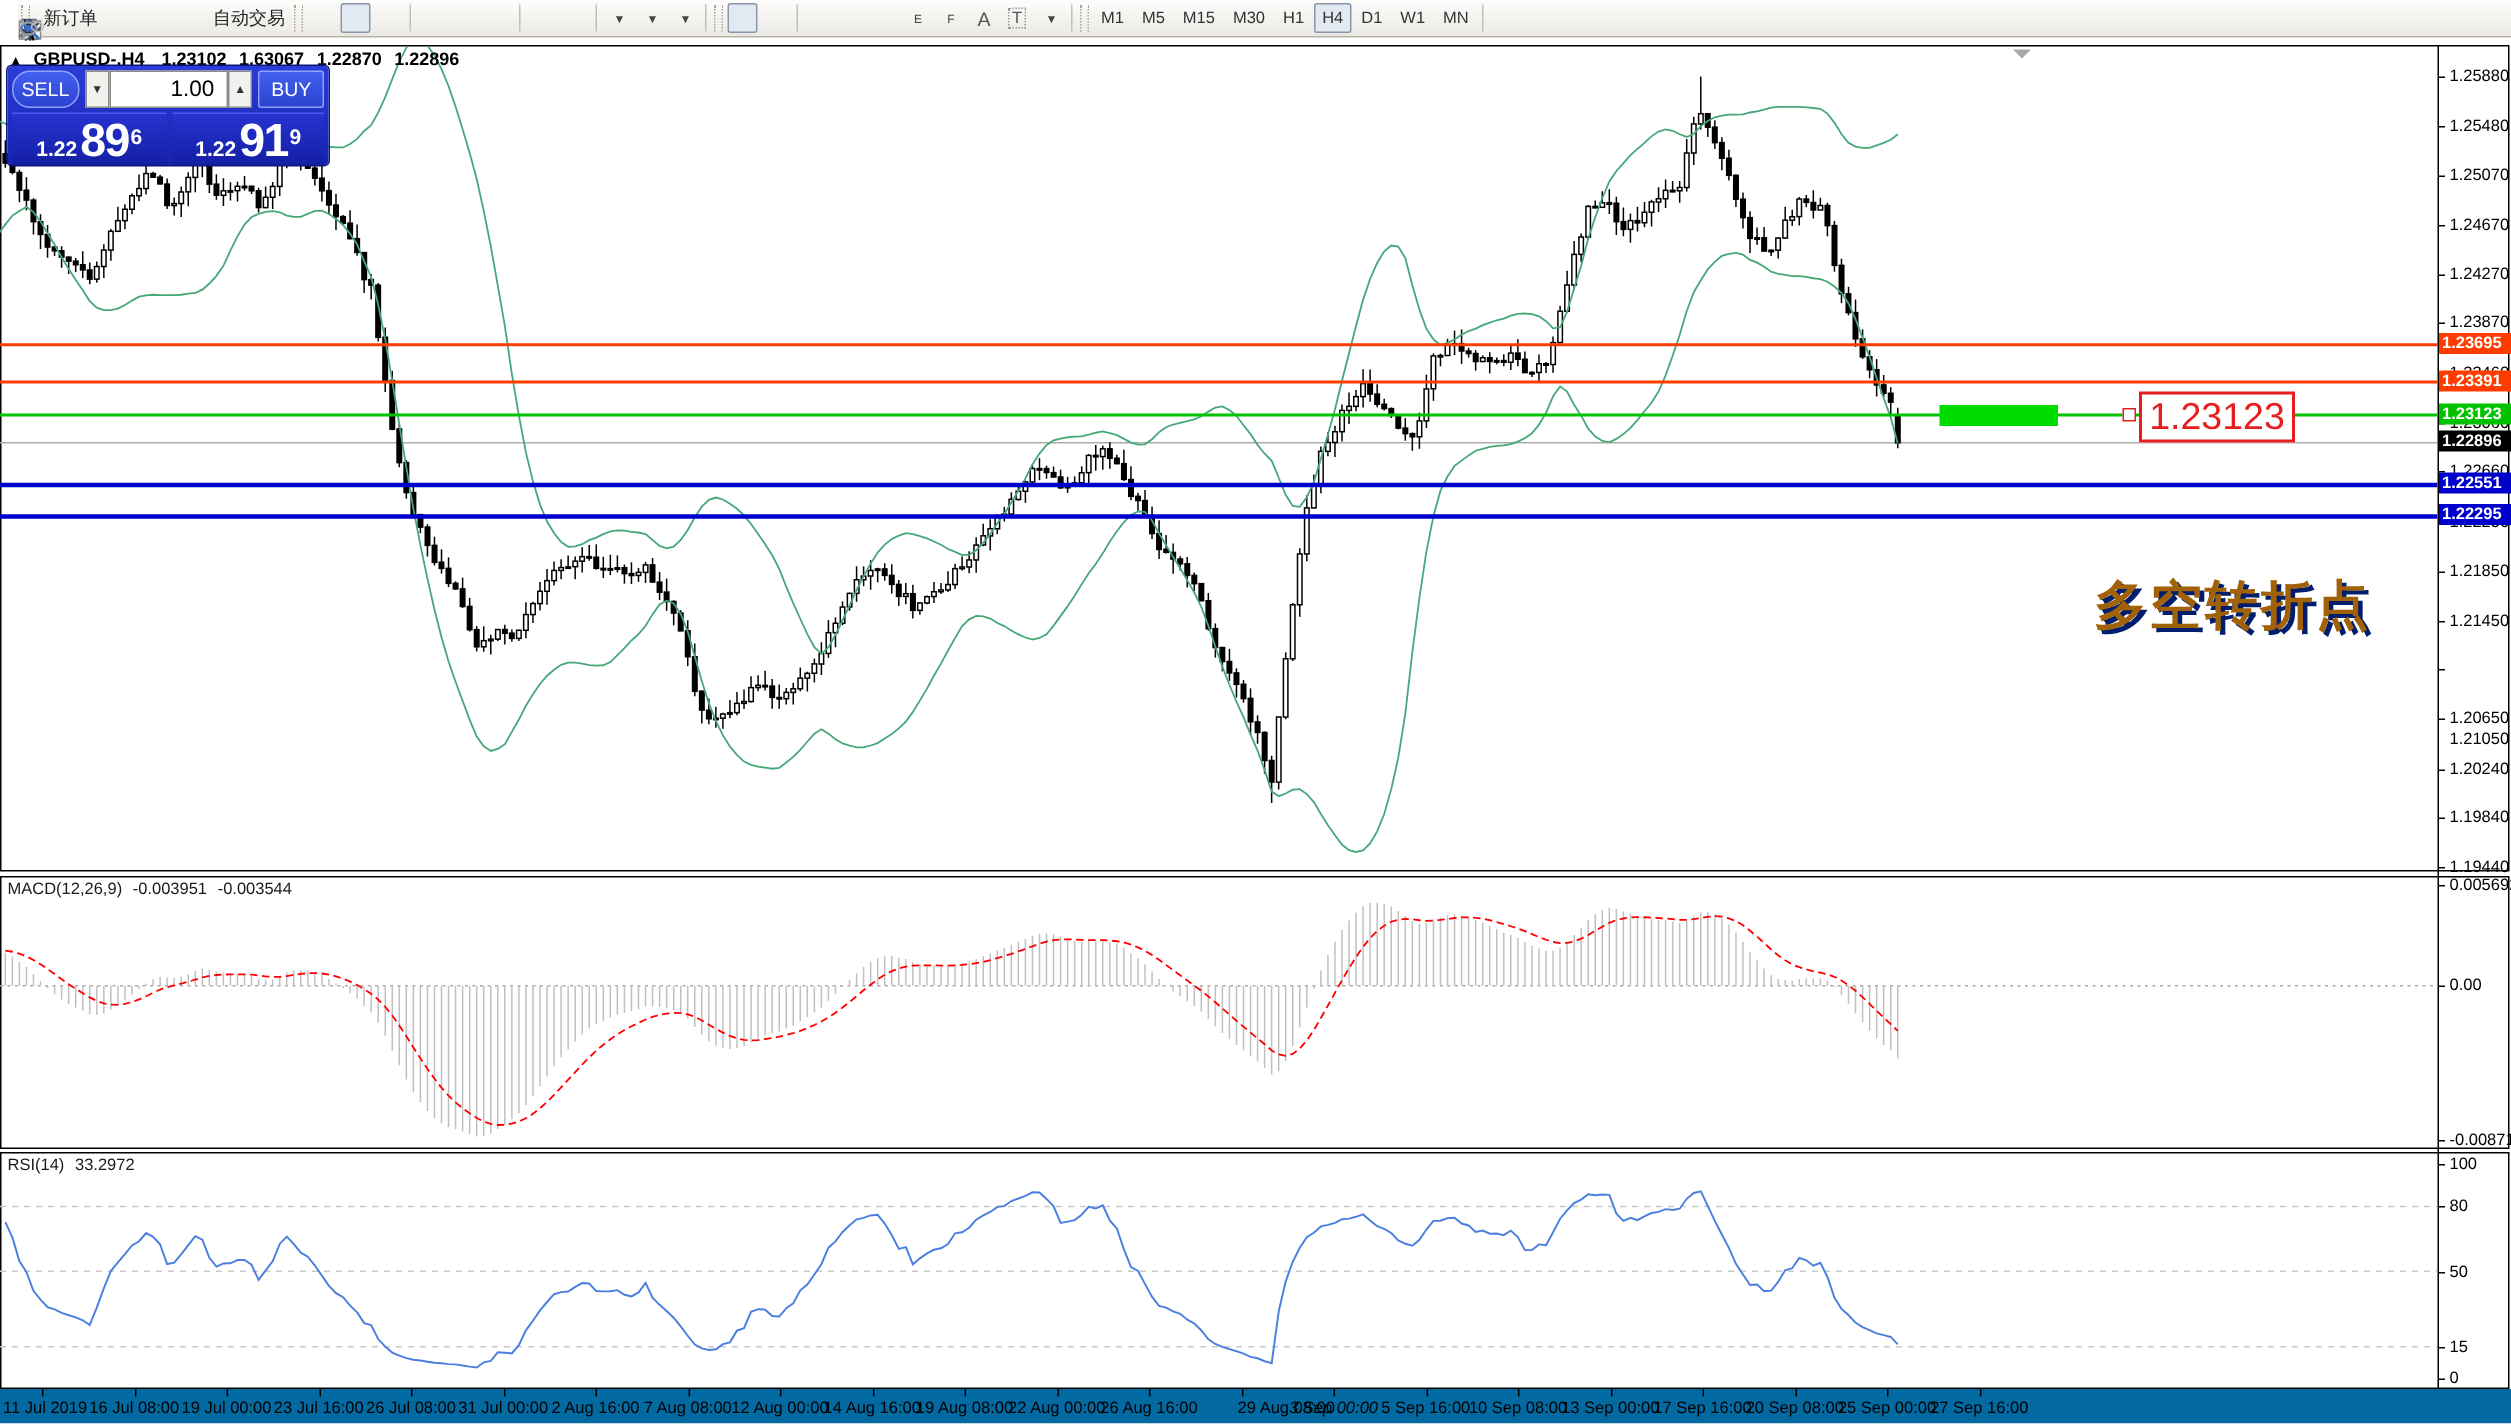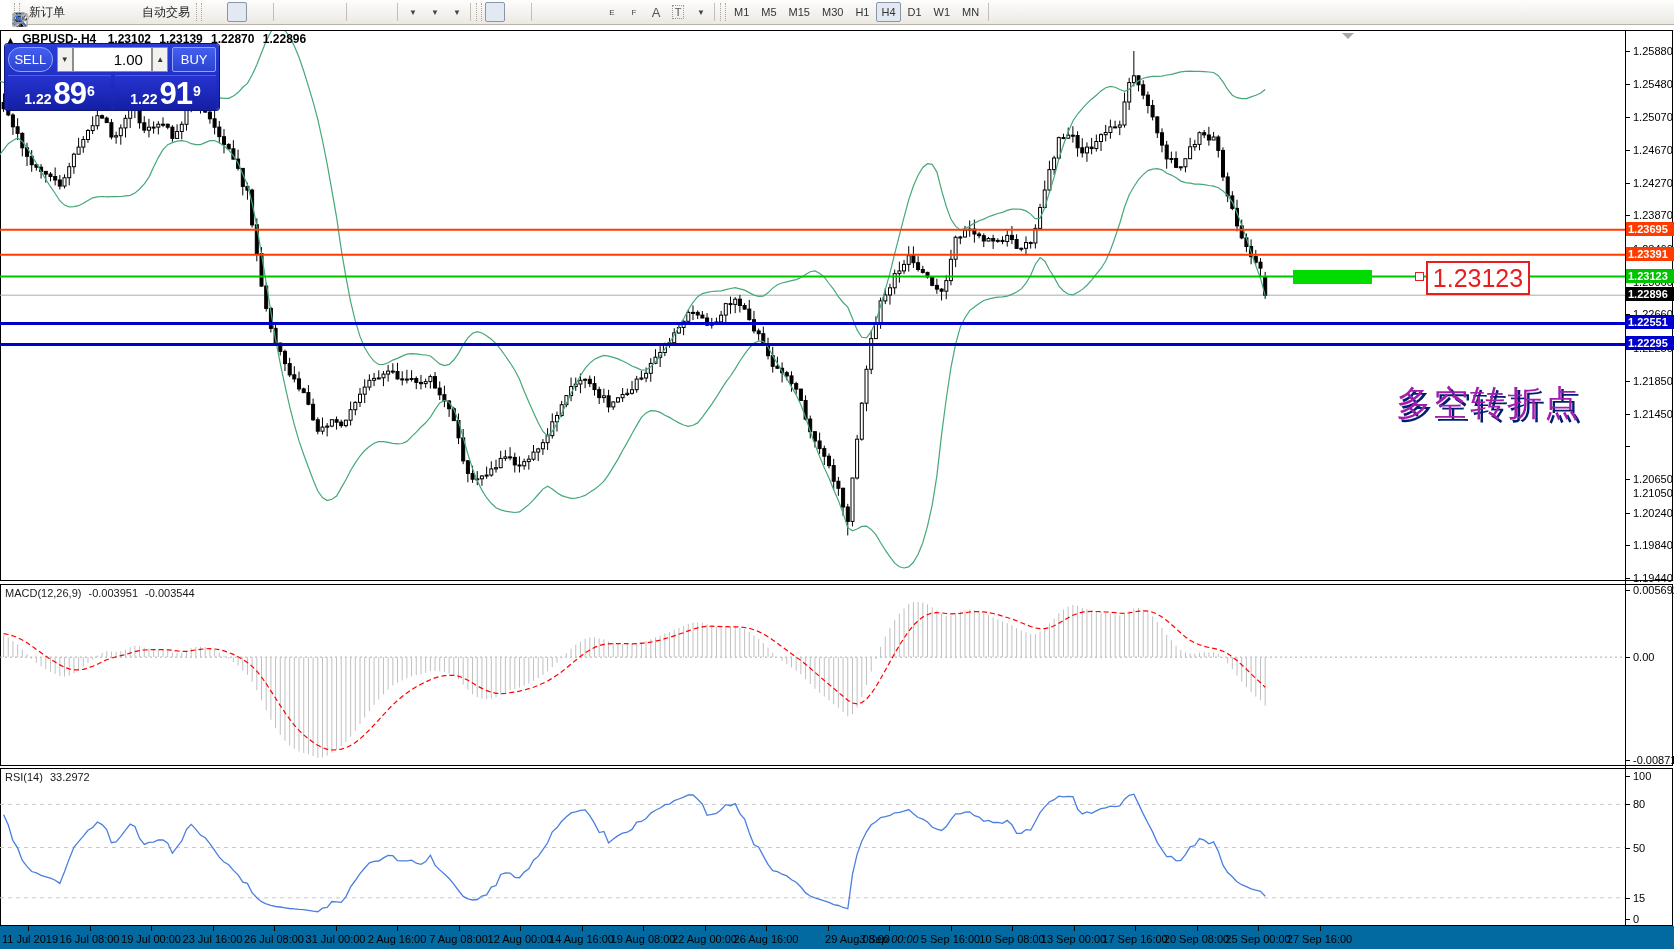--- a/index.html
+++ b/index.html
@@ -49,21 +49,21 @@
     display:flex;align-items:center;justify-content:flex-end;padding-right:8px;}
   .bigpx{position:absolute;top:31px;height:32px;background:linear-gradient(#2633cf,#141fa5);
     border-top:1px solid #4a5cf0;color:#fff;display:flex;align-items:flex-end;justify-content:center;padding-bottom:2px;}
   .bigpx .pre{font-size:14px;font-weight:bold;margin-right:2px;line-height:18px;}
   .bigpx .big{font-size:31px;font-weight:bold;line-height:28px;letter-spacing:-1px;}
   .bigpx .sup{font-size:14px;font-weight:bold;line-height:30px;vertical-align:top;margin-left:1px;align-self:flex-start;}
   
   .price-callout{position:absolute;border:2px solid #e81e1e;background:#fff;color:#e81e1e;
     font-size:25px;display:flex;align-items:center;justify-content:center;z-index:7;}
   .anchor-sq{position:absolute;width:7px;height:7px;border:1px solid #e81e1e;background:#fff;z-index:7;}
-  .cn-note{position:absolute;font-size:35px;font-weight:normal;color:#a21caf;
+  .cn-note{position:absolute;font-size:35px;font-weight:bold;color:#a16207;
     text-shadow:3px 3px 0 #001d6e;z-index:7;letter-spacing:2px;white-space:nowrap;}
   .icon{display:inline-block;}
 </style>
 </head>
 <body>
 
 <div class="toolbar">
   <div class="grip"></div>
   <div class="tbtn">
     <span class="icon">
@@ -1161,21 +1161,21 @@
     <line x1="0" x2="1625" y1="35.4" y2="35.4" stroke="#c9c9c9" stroke-dasharray="4,4"></line>
     <line x1="0" x2="1625" y1="78.5" y2="78.5" stroke="#c9c9c9" stroke-dasharray="4,4"></line>
     <line x1="0" x2="1625" y1="128.8" y2="128.8" stroke="#c9c9c9" stroke-dasharray="4,4"></line>
     <polyline points="3.6,45.8 8.3,56.1 12.9,71.7 17.6,78.9 22.3,91.5 27.0,97.4 31.7,102.5 36.4,103.9 41.1,106.3 45.8,107.8 50.5,109.2 55.2,111.2 59.8,114.4 64.5,102.7 69.2,89.9 73.9,78.3 78.6,72.6 83.3,67.1 88.0,61.3 92.7,58.5 97.4,53.0 102.1,55.6 106.7,60.5 111.4,73.7 116.1,72.8 120.8,67.3 125.5,61.1 130.2,55.1 134.9,57.5 139.6,69.5 144.3,75.4 149.0,73.3 153.6,73.2 158.3,71.0 163.0,71.0 167.7,74.1 172.4,84.3 177.1,77.9 181.8,71.9 186.5,60.3 191.2,55.4 195.9,60.4 200.5,66.1 205.2,68.8 209.9,74.7 214.6,81.4 219.3,88.2 224.0,93.1 228.7,95.8 233.4,101.4 238.1,105.9 242.8,113.1 247.4,114.4 252.1,123.7 256.8,128.7 261.5,132.7 266.2,134.8 270.9,136.4 275.6,137.5 280.3,138.0 285.0,138.8 289.7,139.5 294.3,139.8 299.0,140.4 303.7,140.6 308.4,141.3 313.1,142.1 317.8,142.7 322.5,139.2 327.2,138.3 331.9,132.5 336.6,132.8 341.2,133.3 345.9,127.8 350.6,117.9 355.3,111.5 360.0,104.6 364.7,99.0 369.4,93.8 374.1,92.4 378.8,92.0 383.5,88.9 388.1,86.4 392.8,86.7 397.5,91.7 402.2,91.9 406.9,91.8 411.6,91.1 416.3,94.2 421.0,95.3 425.7,92.6 430.4,86.2 435.0,96.1 439.7,100.9 444.4,105.0 449.1,109.5 453.8,115.2 458.5,121.5 463.2,127.4 467.9,129.9 472.6,131.0 477.3,130.5 481.9,127.1 486.6,125.9 491.3,118.1 496.0,116.5 500.7,105.5 505.4,103.8 510.1,104.1 514.8,108.3 519.5,108.7 524.2,103.1 528.8,99.9 533.5,91.2 538.2,87.4 542.9,80.7 547.6,73.8 552.3,62.8 557.0,58.6 561.7,52.3 566.4,47.8 571.1,43.9 575.7,42.9 580.4,41.3 585.1,40.9 589.8,46.7 594.5,54.4 599.2,63.6 603.9,62.4 608.6,73.9 613.3,69.9 618.0,66.6 622.6,64.2 627.3,63.2 632.0,60.4 636.7,53.2 641.4,52.5 646.1,49.5 650.8,44.1 655.5,41.2 660.2,39.0 664.9,35.6 669.5,35.1 674.2,31.7 678.9,30.0 683.6,28.2 688.3,25.9 693.0,26.0 697.7,30.3 702.4,35.2 707.1,46.3 711.8,45.4 716.4,44.4 721.1,40.8 725.8,35.6 730.5,36.7 735.2,34.6 739.9,44.6 744.6,50.1 749.3,63.9 754.0,75.7 758.7,78.3 763.3,86.9 768.0,95.4 772.7,101.6 777.4,102.7 782.1,105.2 786.8,106.9 791.5,110.8 796.2,113.3 800.9,118.0 805.6,123.9 810.2,127.0 814.9,128.9 819.6,130.4 824.3,131.8 829.0,133.4 833.7,135.6 838.4,136.5 843.1,138.5 847.8,139.8 852.5,105.1 857.1,85.4 861.8,72.3 866.5,62.8 871.2,55.8 875.9,52.8 880.6,48.6 885.3,47.6 890.0,46.3 894.7,43.8 899.4,43.4 904.0,42.2 908.7,40.6 913.4,44.7 918.1,48.5 922.8,50.2 927.5,53.0 932.2,58.0 936.9,60.2 941.6,61.5 946.3,57.5 950.9,50.7 955.6,44.9 960.3,44.8 965.0,43.1 969.7,42.8 974.4,46.7 979.1,48.0 983.8,52.3 988.5,51.4 993.2,53.5 997.8,53.3 1002.5,54.4 1007.2,51.4 1011.9,55.7 1016.6,64.4 1021.3,64.3 1026.0,60.6 1030.7,61.1 1035.4,52.5 1040.1,43.5 1044.7,37.9 1049.4,33.0 1054.1,30.7 1058.8,27.2 1063.5,27.8 1068.2,27.3 1072.9,27.6 1077.6,40.1 1082.3,44.9 1087.0,42.9 1091.6,44.4 1096.3,41.9 1101.0,39.7 1105.7,38.9 1110.4,37.1 1115.1,37.6 1119.8,36.8 1124.5,30.2 1129.2,26.3 1133.9,25.2 1138.5,34.9 1143.2,44.9 1147.9,54.0 1152.6,62.9 1157.3,73.6 1162.0,80.7 1166.7,87.7 1171.4,87.4 1176.1,91.8 1180.8,91.4 1185.4,85.6 1190.1,77.9 1194.8,76.5 1199.5,69.6 1204.2,71.2 1208.9,74.8 1213.6,72.9 1218.3,82.3 1223.0,96.2 1227.7,103.6 1232.3,107.7 1237.0,112.7 1241.7,115.7 1246.4,117.7 1251.1,119.9 1255.8,121.1 1260.5,122.3 1265.2,127.2" fill="none" stroke="#4a7fe0" stroke-width="1.3"></polyline>
   </svg>
 
 <div class="syminfo">
   <span class="tri">▲</span>
   <span>GBPUSD-,H4</span>
   <span style="margin-left:8px;">1.23102</span>
-  <span style="margin-left:5px;">1.23139</span>
+  <span style="margin-left:5px;">1.63067</span>
   <span style="margin-left:5px;">1.22870</span>
   <span style="margin-left:5px;">1.22896</span>
 </div>
 
 <div class="ocp">
   <div class="row1">
     <div class="btn-sb" style="width:47px;border-radius:12px;">SELL</div>
     <div class="vol-btn" style="margin-left:4px;">▼</div>
     <div class="vol-inp">1.00</div>
     <div class="vol-btn">▲</div>

